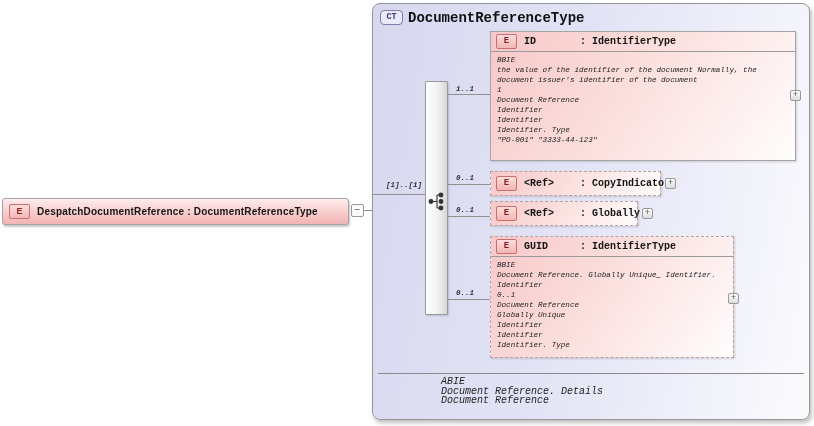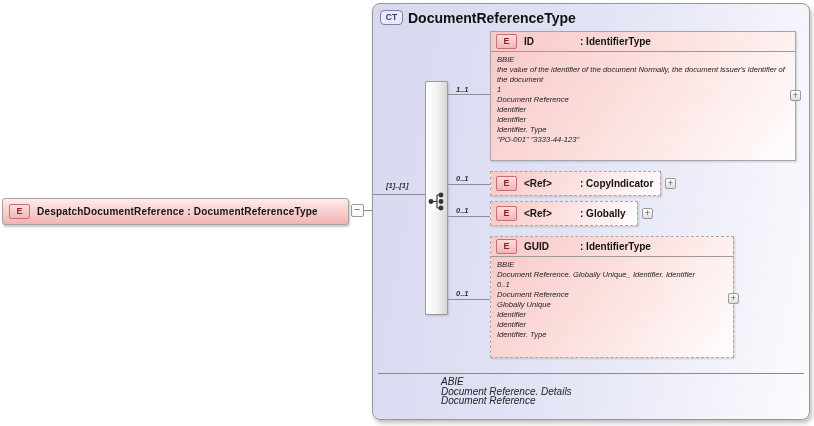--- a/index.html
+++ b/index.html
@@ -27,20 +27,21 @@
     border:1px solid #999;background:#fbfbfb;color:#555;
     font-size:10px;line-height:10px;text-align:center;border-radius:2px;
   }
   .link-line{position:absolute;background:#8f8f8f;height:1px;}
   
   .panel{
     position:absolute;left:372px;top:3px;width:438px;height:417px;box-sizing:border-box;
     border:1px solid #979797;border-radius:8px;
     background:linear-gradient(100deg,#d7d8ef 0%,#e2e3f5 45%,#fbfbfe 100%);
     box-shadow:2px 3px 4px rgba(0,0,0,.25);
+    font-family:Liberation Mono, monospace;
   }
   .badge-ct{
     position:absolute;left:7px;top:6px;width:21px;height:13px;line-height:13px;
     text-align:center;font-size:8.5px;font-weight:bold;color:#3a3a78;
     background:#e9e9f9;border:1px solid #7d7da8;border-radius:4px;
   }
   .panel-title{position:absolute;left:35px;top:6px;font-weight:bold;font-size:14px;color:#111;}
   
   .seq-bar{
     position:absolute;left:52px;top:77px;width:23px;height:234px;box-sizing:border-box;

